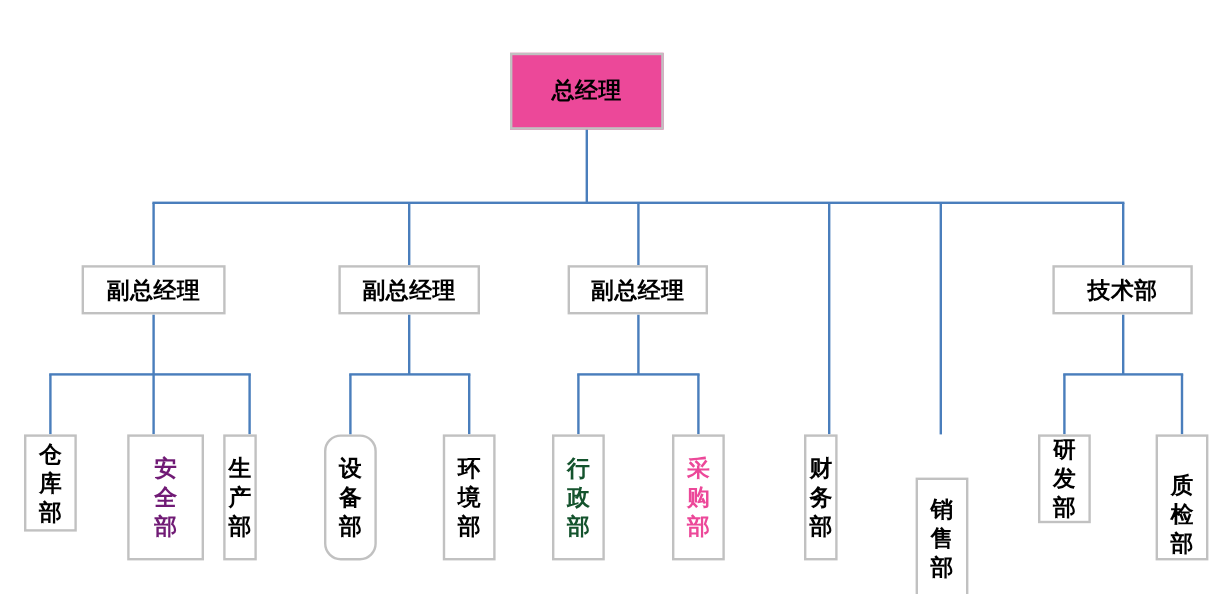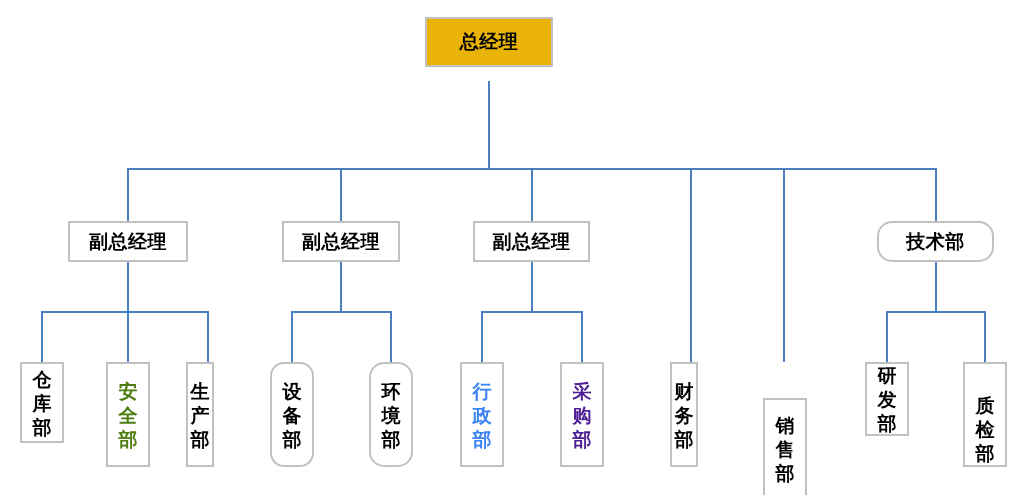--- a/index.html
+++ b/index.html
@@ -63,58 +63,58 @@
   <div class="line" style="left: 531px; top: 262px; width: 2px; height: 50px; background: rgb(74, 126, 188);"></div>
   <div class="line" style="left: 481px; top: 311px; width: 102px; height: 2px; background: rgb(74, 126, 188);"></div>
   <div class="line" style="left: 481px; top: 312px; width: 2px; height: 50px; background: rgb(74, 126, 188);"></div>
   <div class="line" style="left: 581px; top: 312px; width: 2px; height: 50px; background: rgb(74, 126, 188);"></div>
 
   <div class="line" style="left: 935px; top: 262px; width: 2px; height: 50px; background: rgb(74, 126, 188);"></div>
   <div class="line" style="left: 886px; top: 311px; width: 100px; height: 2px; background: rgb(74, 126, 188);"></div>
   <div class="line" style="left: 886px; top: 312px; width: 2px; height: 50px; background: rgb(74, 126, 188);"></div>
   <div class="line" style="left: 984px; top: 312px; width: 2px; height: 50px; background: rgb(74, 126, 188);"></div>
 
-  <div class="node" style="left: 425px; top: 17px; width: 128px; height: 50px; border-color: rgb(193, 193, 193); background: #eab308; color: rgb(0, 0, 0);">
+  <div class="node" style="left: 425px; top: 44px; width: 128px; height: 64px; border-color: rgb(193, 193, 193); background: #ec4899; color: rgb(0, 0, 0);">
     <span class="lbl">总经理</span>
   </div>
 
   <div class="node" style="left: 68px; top: 221px; width: 120px; height: 41px; border-color: rgb(193, 193, 193); background: rgb(255, 255, 255); color: rgb(0, 0, 0);">
     <span class="lbl">副总经理</span>
   </div>
   <div class="node" style="left: 282px; top: 221px; width: 118px; height: 41px; border-color: rgb(193, 193, 193); background: rgb(255, 255, 255); color: rgb(0, 0, 0);">
     <span class="lbl">副总经理</span>
   </div>
   <div class="node" style="left: 473px; top: 221px; width: 117px; height: 41px; border-color: rgb(193, 193, 193); background: rgb(255, 255, 255); color: rgb(0, 0, 0);">
     <span class="lbl">副总经理</span>
   </div>
-  <div class="node" style="left: 877px; top: 221px; width: 117px; height: 41px; border-color: rgb(193, 193, 193); background: rgb(255, 255, 255); color: rgb(0, 0, 0); border-radius: 15px;">
+  <div class="node" style="left: 877px; top: 221px; width: 117px; height: 41px; border-color: rgb(193, 193, 193); background: rgb(255, 255, 255); color: rgb(0, 0, 0);">
     <span class="lbl">技术部</span>
   </div>
 
   <div class="node vert" style="left: 20px; top: 362px; width: 44px; height: 81px; border-color: rgb(193, 193, 193); background: rgb(255, 255, 255); color: rgb(0, 0, 0);">
     <span class="lbl">仓库部</span>
   </div>
-  <div class="node vert" style="left: 106px; top: 362px; width: 44px; height: 105px; border-color: rgb(193, 193, 193); background: rgb(255, 255, 255); color: #4d7c0f;">
+  <div class="node vert" style="left: 106px; top: 362px; width: 64px; height: 105px; border-color: rgb(193, 193, 193); background: rgb(255, 255, 255); color: #701a75;">
     <span class="lbl">安全部</span>
   </div>
   <div class="node vert" style="left: 186px; top: 362px; width: 28px; height: 105px; border-color: rgb(193, 193, 193); background: rgb(255, 255, 255); color: rgb(0, 0, 0);">
     <span class="lbl">生产部</span>
   </div>
 
   <div class="node vert" style="left: 270px; top: 362px; width: 44px; height: 105px; border-color: rgb(193, 193, 193); background: rgb(255, 255, 255); color: rgb(0, 0, 0); border-radius: 14px;">
     <span class="lbl">设备部</span>
   </div>
-  <div class="node vert" style="left: 369px; top: 362px; width: 44px; height: 105px; border-color: rgb(193, 193, 193); background: rgb(255, 255, 255); color: rgb(0, 0, 0); border-radius: 15px;">
+  <div class="node vert" style="left: 369px; top: 362px; width: 44px; height: 105px; border-color: rgb(193, 193, 193); background: rgb(255, 255, 255); color: rgb(0, 0, 0);">
     <span class="lbl">环境部</span>
   </div>
 
-  <div class="node vert" style="left: 460px; top: 362px; width: 44px; height: 105px; border-color: rgb(193, 193, 193); background: rgb(255, 255, 255); color: #3b82f6; justify-content: center;">
+  <div class="node vert" style="left: 460px; top: 362px; width: 44px; height: 105px; border-color: rgb(193, 193, 193); background: rgb(255, 255, 255); color: #14532d; justify-content: center;">
     <span class="lbl">行政部</span>
   </div>
-  <div class="node vert" style="left: 560px; top: 362px; width: 44px; height: 105px; border-color: rgb(193, 193, 193); background: rgb(255, 255, 255); color: #4c1d95;">
+  <div class="node vert" style="left: 560px; top: 362px; width: 44px; height: 105px; border-color: rgb(193, 193, 193); background: rgb(255, 255, 255); color: #ec4899;">
     <span class="lbl">采购部</span>
   </div>
 
   <div class="node vert" style="left: 670px; top: 362px; width: 28px; height: 105px; border-color: rgb(193, 193, 193); background: rgb(255, 255, 255); color: rgb(0, 0, 0);">
     <span class="lbl">财务部</span>
   </div>
   <div class="node vert" style="left: 763px; top: 362px; width: 44px; height: 102px; border-color: rgb(193, 193, 193); background: rgb(255, 255, 255); color: rgb(0, 0, 0); margin-top: 36px;">
     <span class="lbl">销售部</span>
   </div>
 

